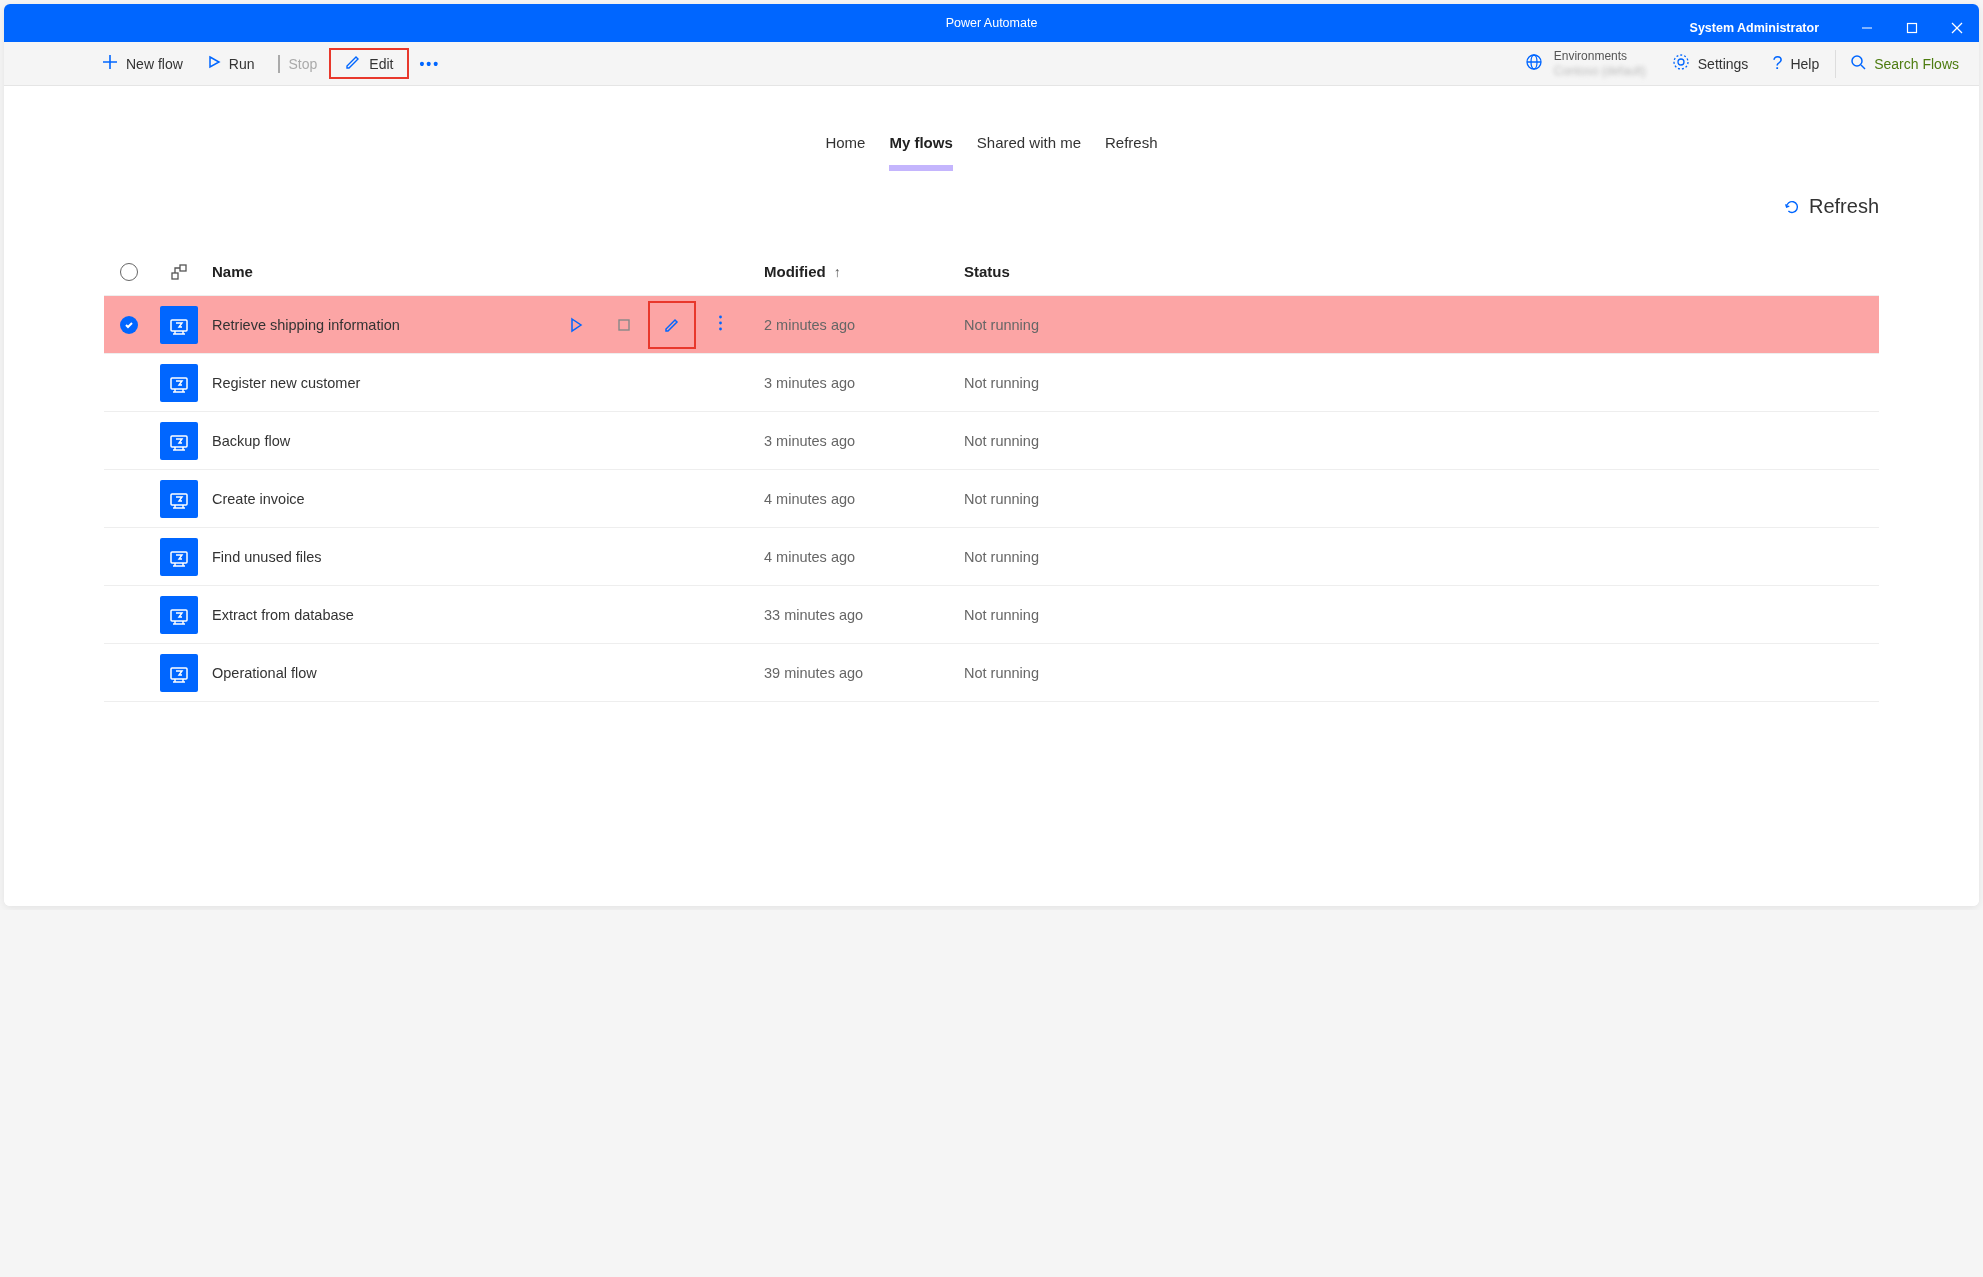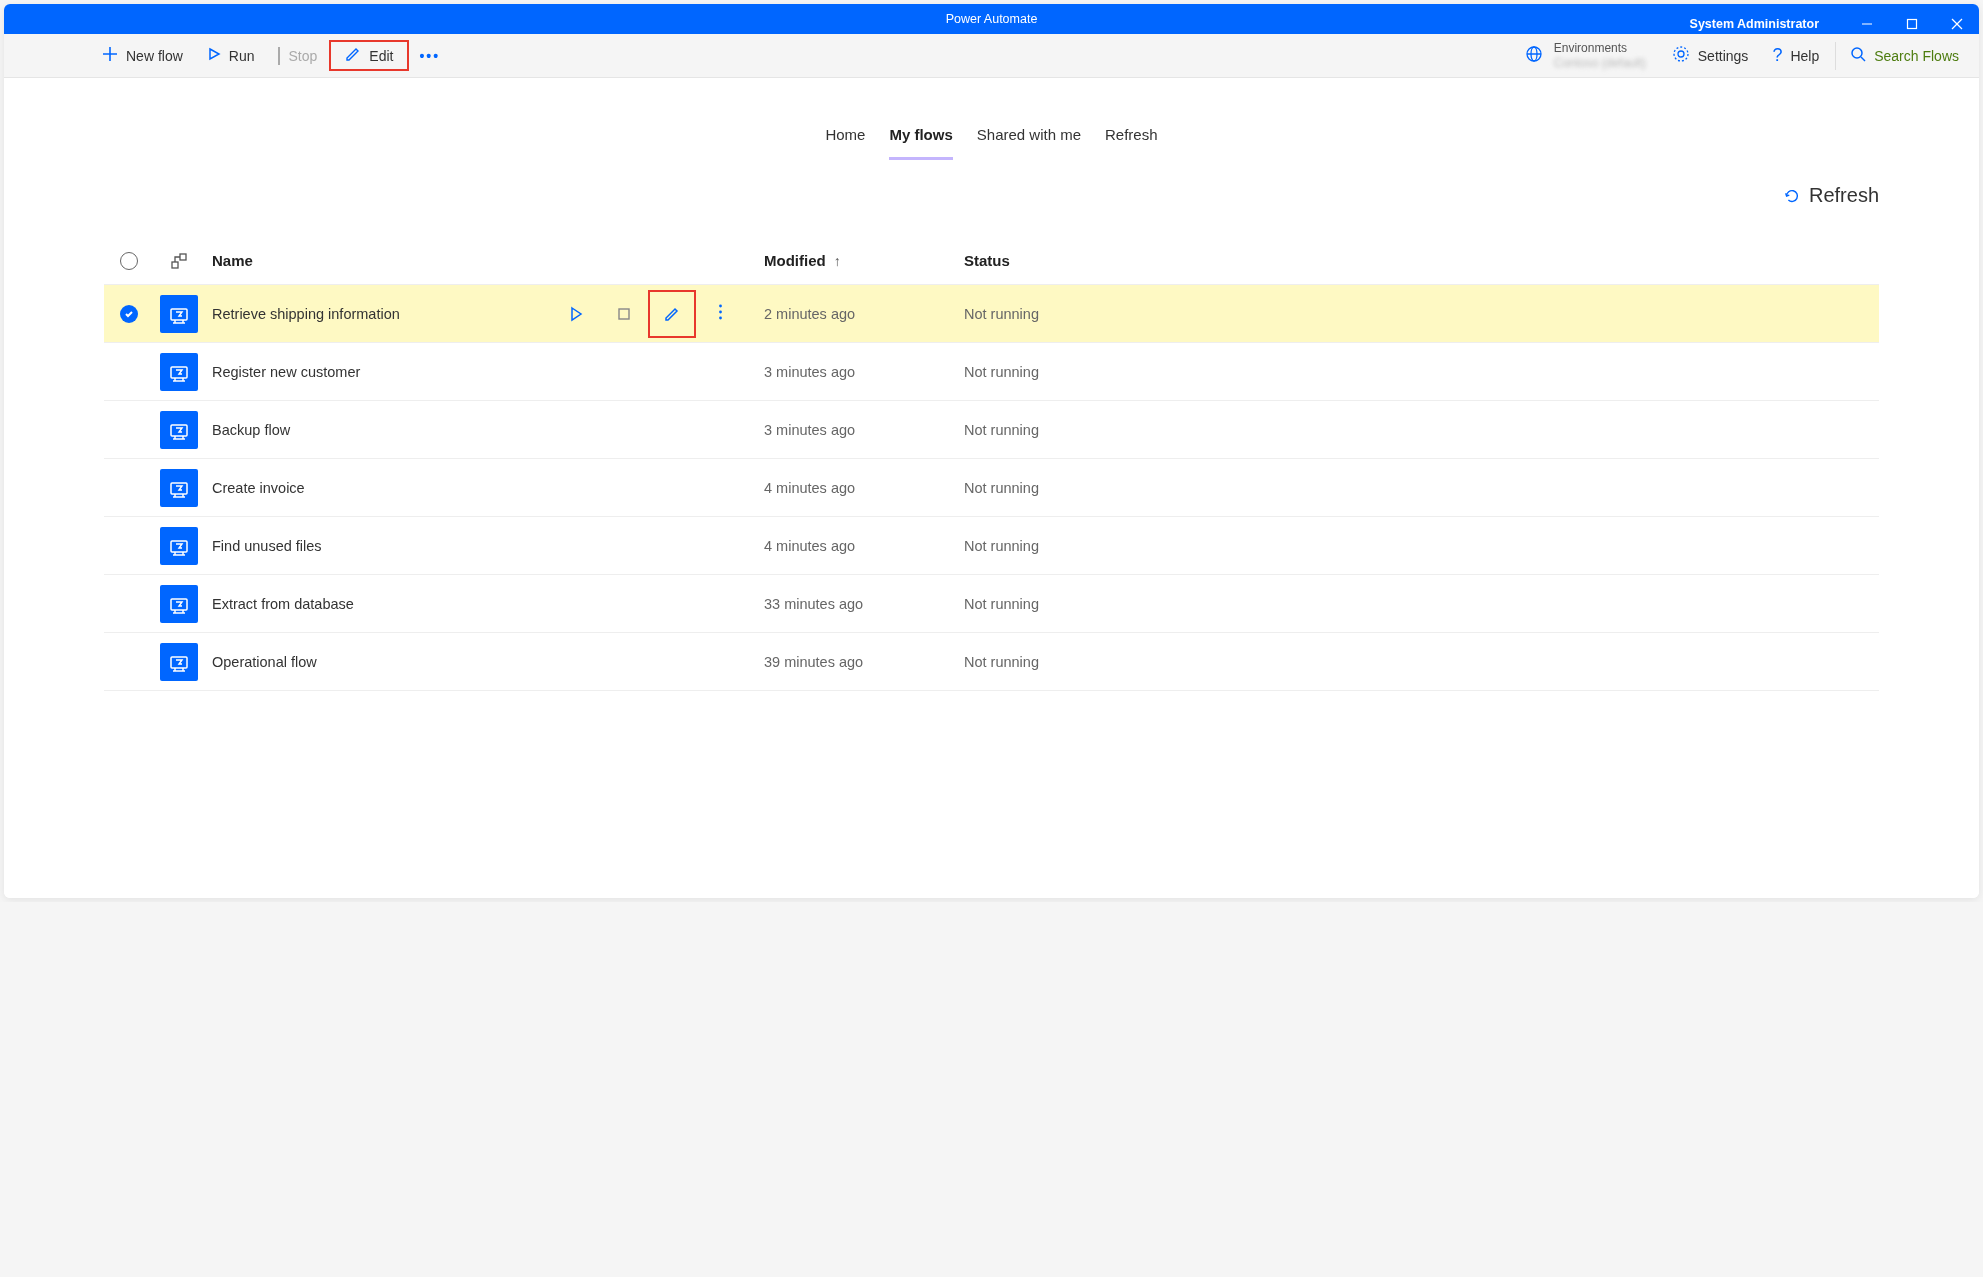--- a/index.html
+++ b/index.html
@@ -13,21 +13,21 @@
       padding: 4px;
     }
     .window {
       width: 100%;
       background: #fff;
       border-radius: 6px;
       overflow: hidden;
       box-shadow: 0 2px 8px rgba(0,0,0,0.08);
     }
     .titlebar {
-      height: 30px;
+      height: 38px;
       background: #0066FF;
       color: #fff;
       display: flex;
       align-items: center;
       position: relative;
     }
     .title-center {
       position: absolute;
       left: 50%;
       transform: translateX(-50%);
@@ -105,21 +105,21 @@
       flex-direction: column;
     }
     .tabs { display: flex; gap: 24px; }
     .tab {
       padding: 8px 0 14px 0;
       font-size: 15px;
       color: #333;
       cursor: pointer;
       border-bottom: 2px solid transparent;
     }
-    .tab.active { font-weight: 600; border-bottom: 3px solid #c4b5fd; color: #222; }
+    .tab.active { font-weight: 600; border-bottom: 6px solid #c4b5fd; color: #222; }
     .refresh-btn {
       margin-left: auto;
       display: flex;
       align-items: center;
       gap: 8px;
       color: #333;
       font-size: 20px;
       cursor: pointer;
       background:none;
       border:none;
@@ -141,21 +141,21 @@
     .col-modified { flex: 0 0 200px; display: flex; align-items: center; gap: 8px;}
     .col-status { flex: 1; }
     .trow {
       display: flex;
       align-items: center;
       height: 58px;
       border-bottom: 1px solid #eee;
       font-size: 14.5px;
       color: #333;
     }
-    .trow.selected { background: #fef9c3; }
+    .trow.selected { background: #fca5a5; }
     .flowicon {
       width: 38px;
       height: 38px;
       background: #0066FF;
       display: flex;
       align-items: center;
       justify-content: center;
       border-radius: 2px;
     }
     .flowicon svg { width: 22px; height: 22px; stroke: #fff; fill: none; }

